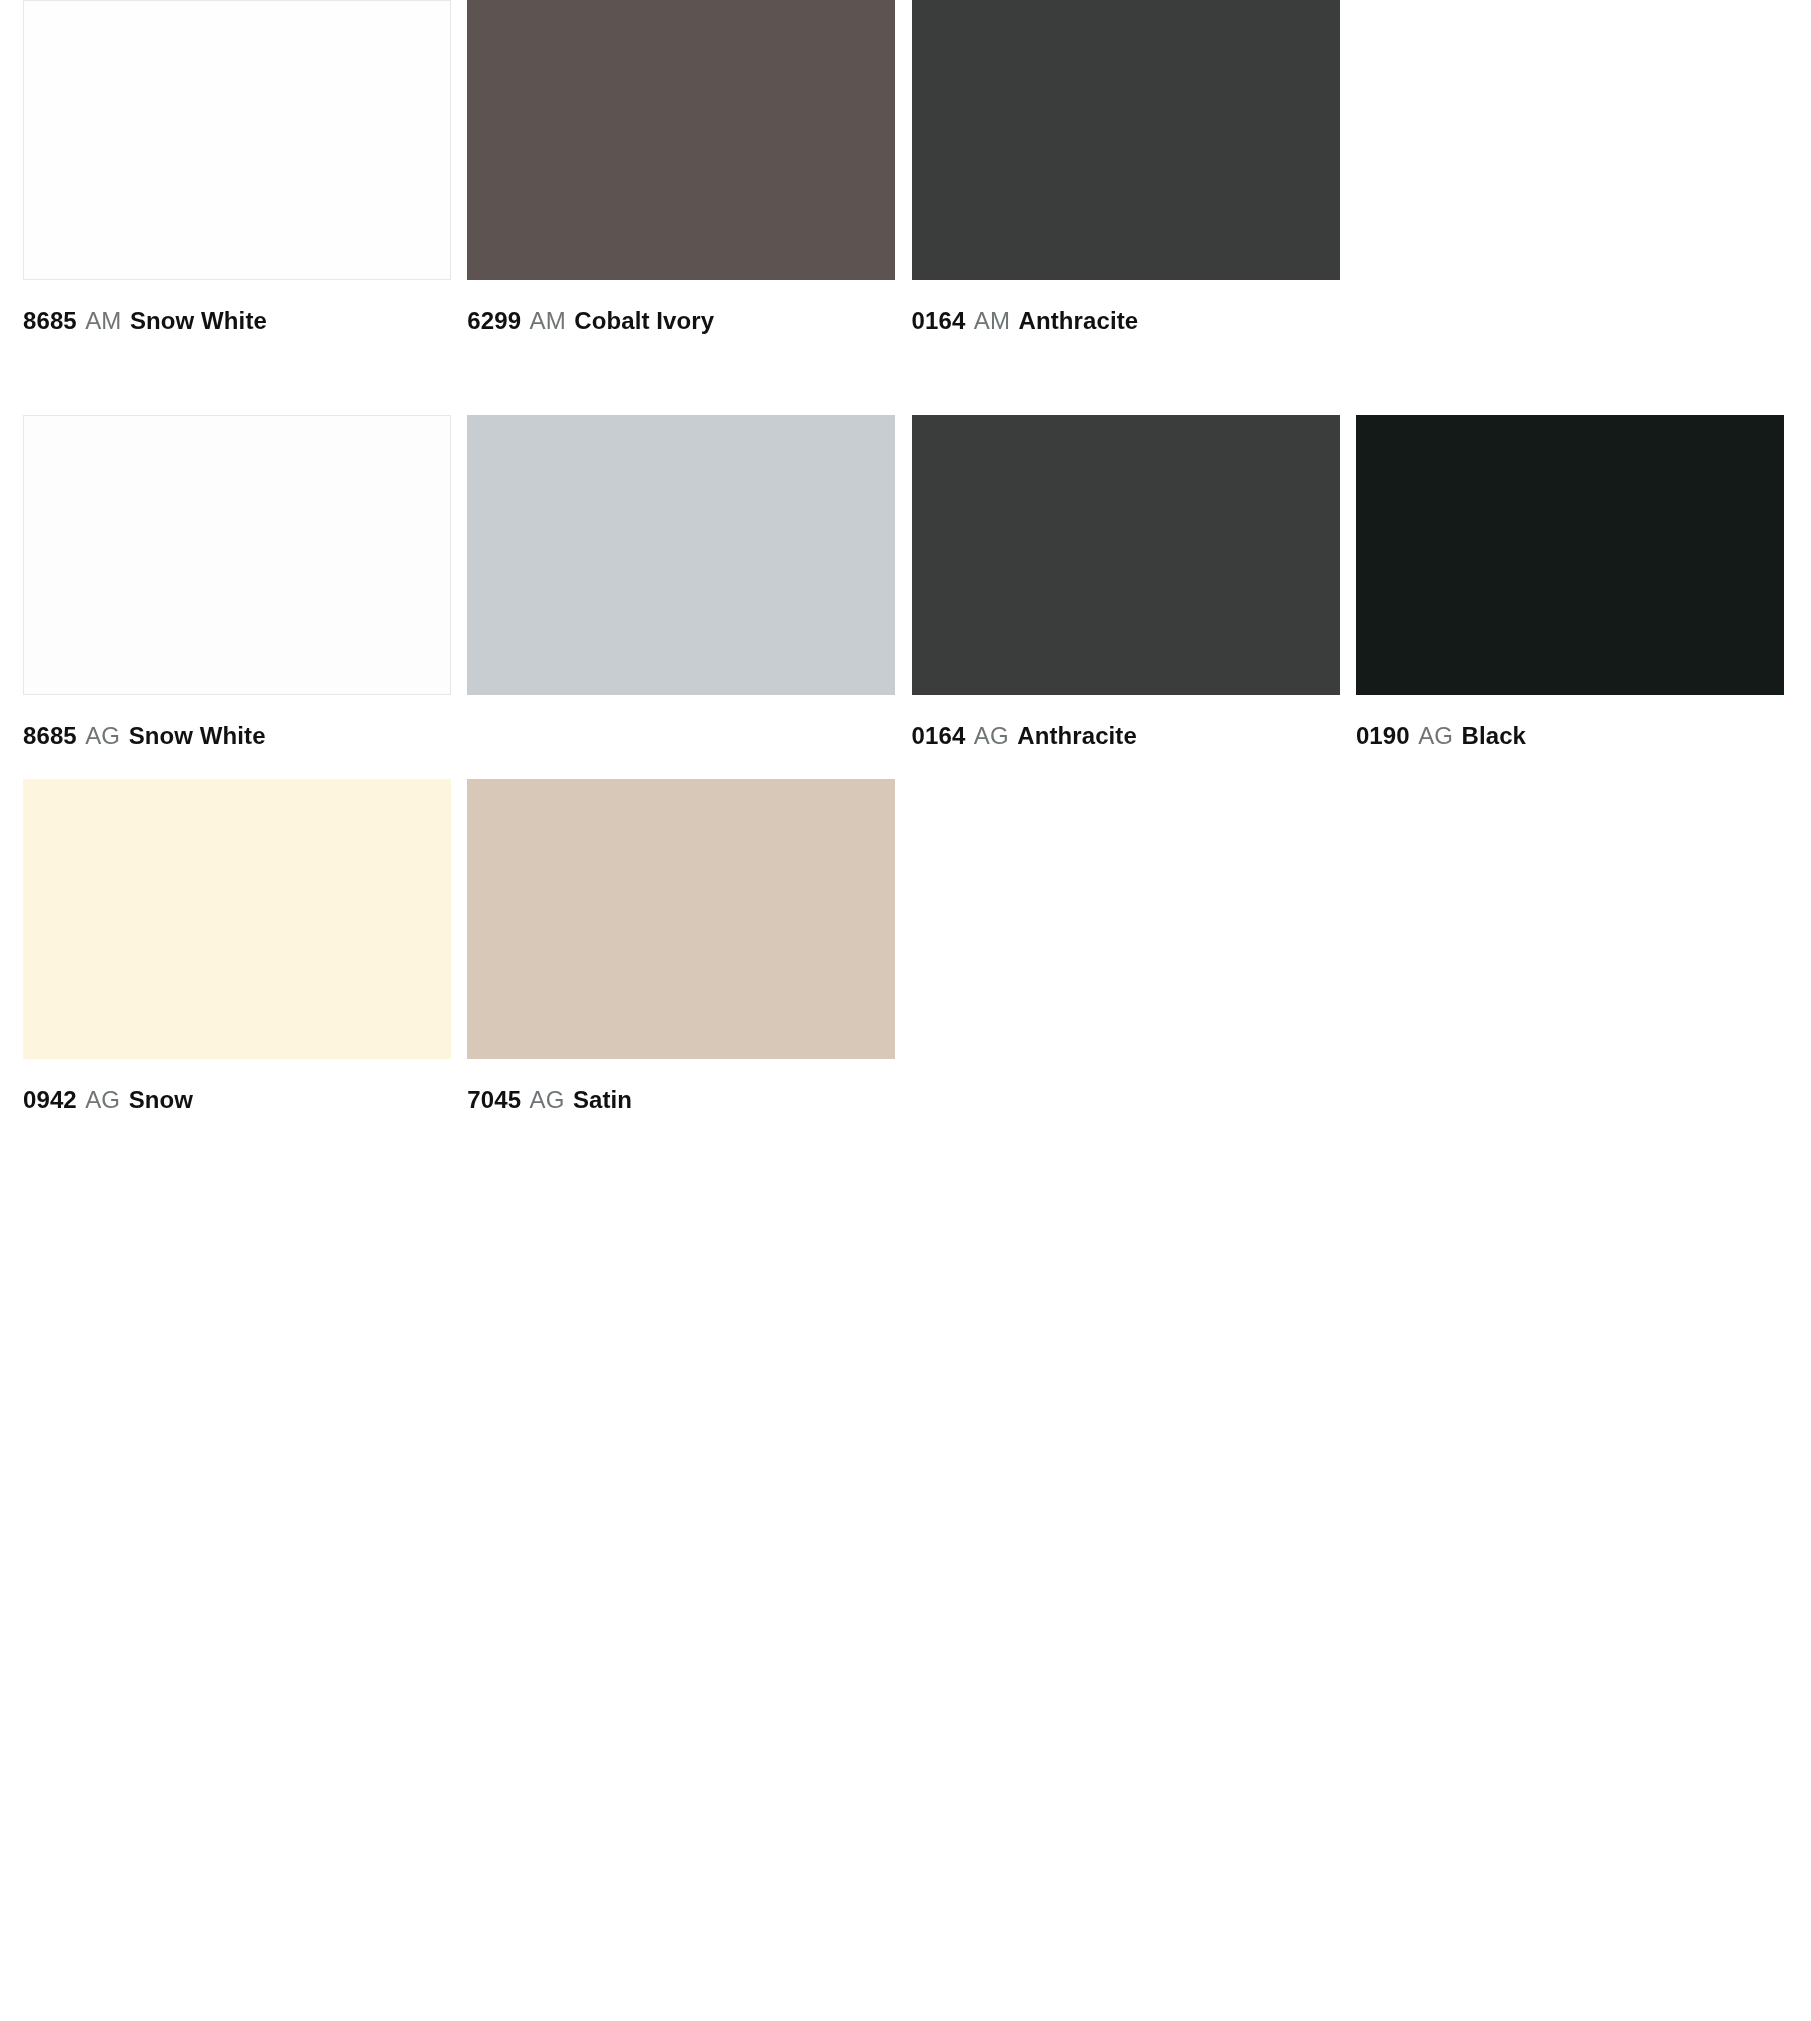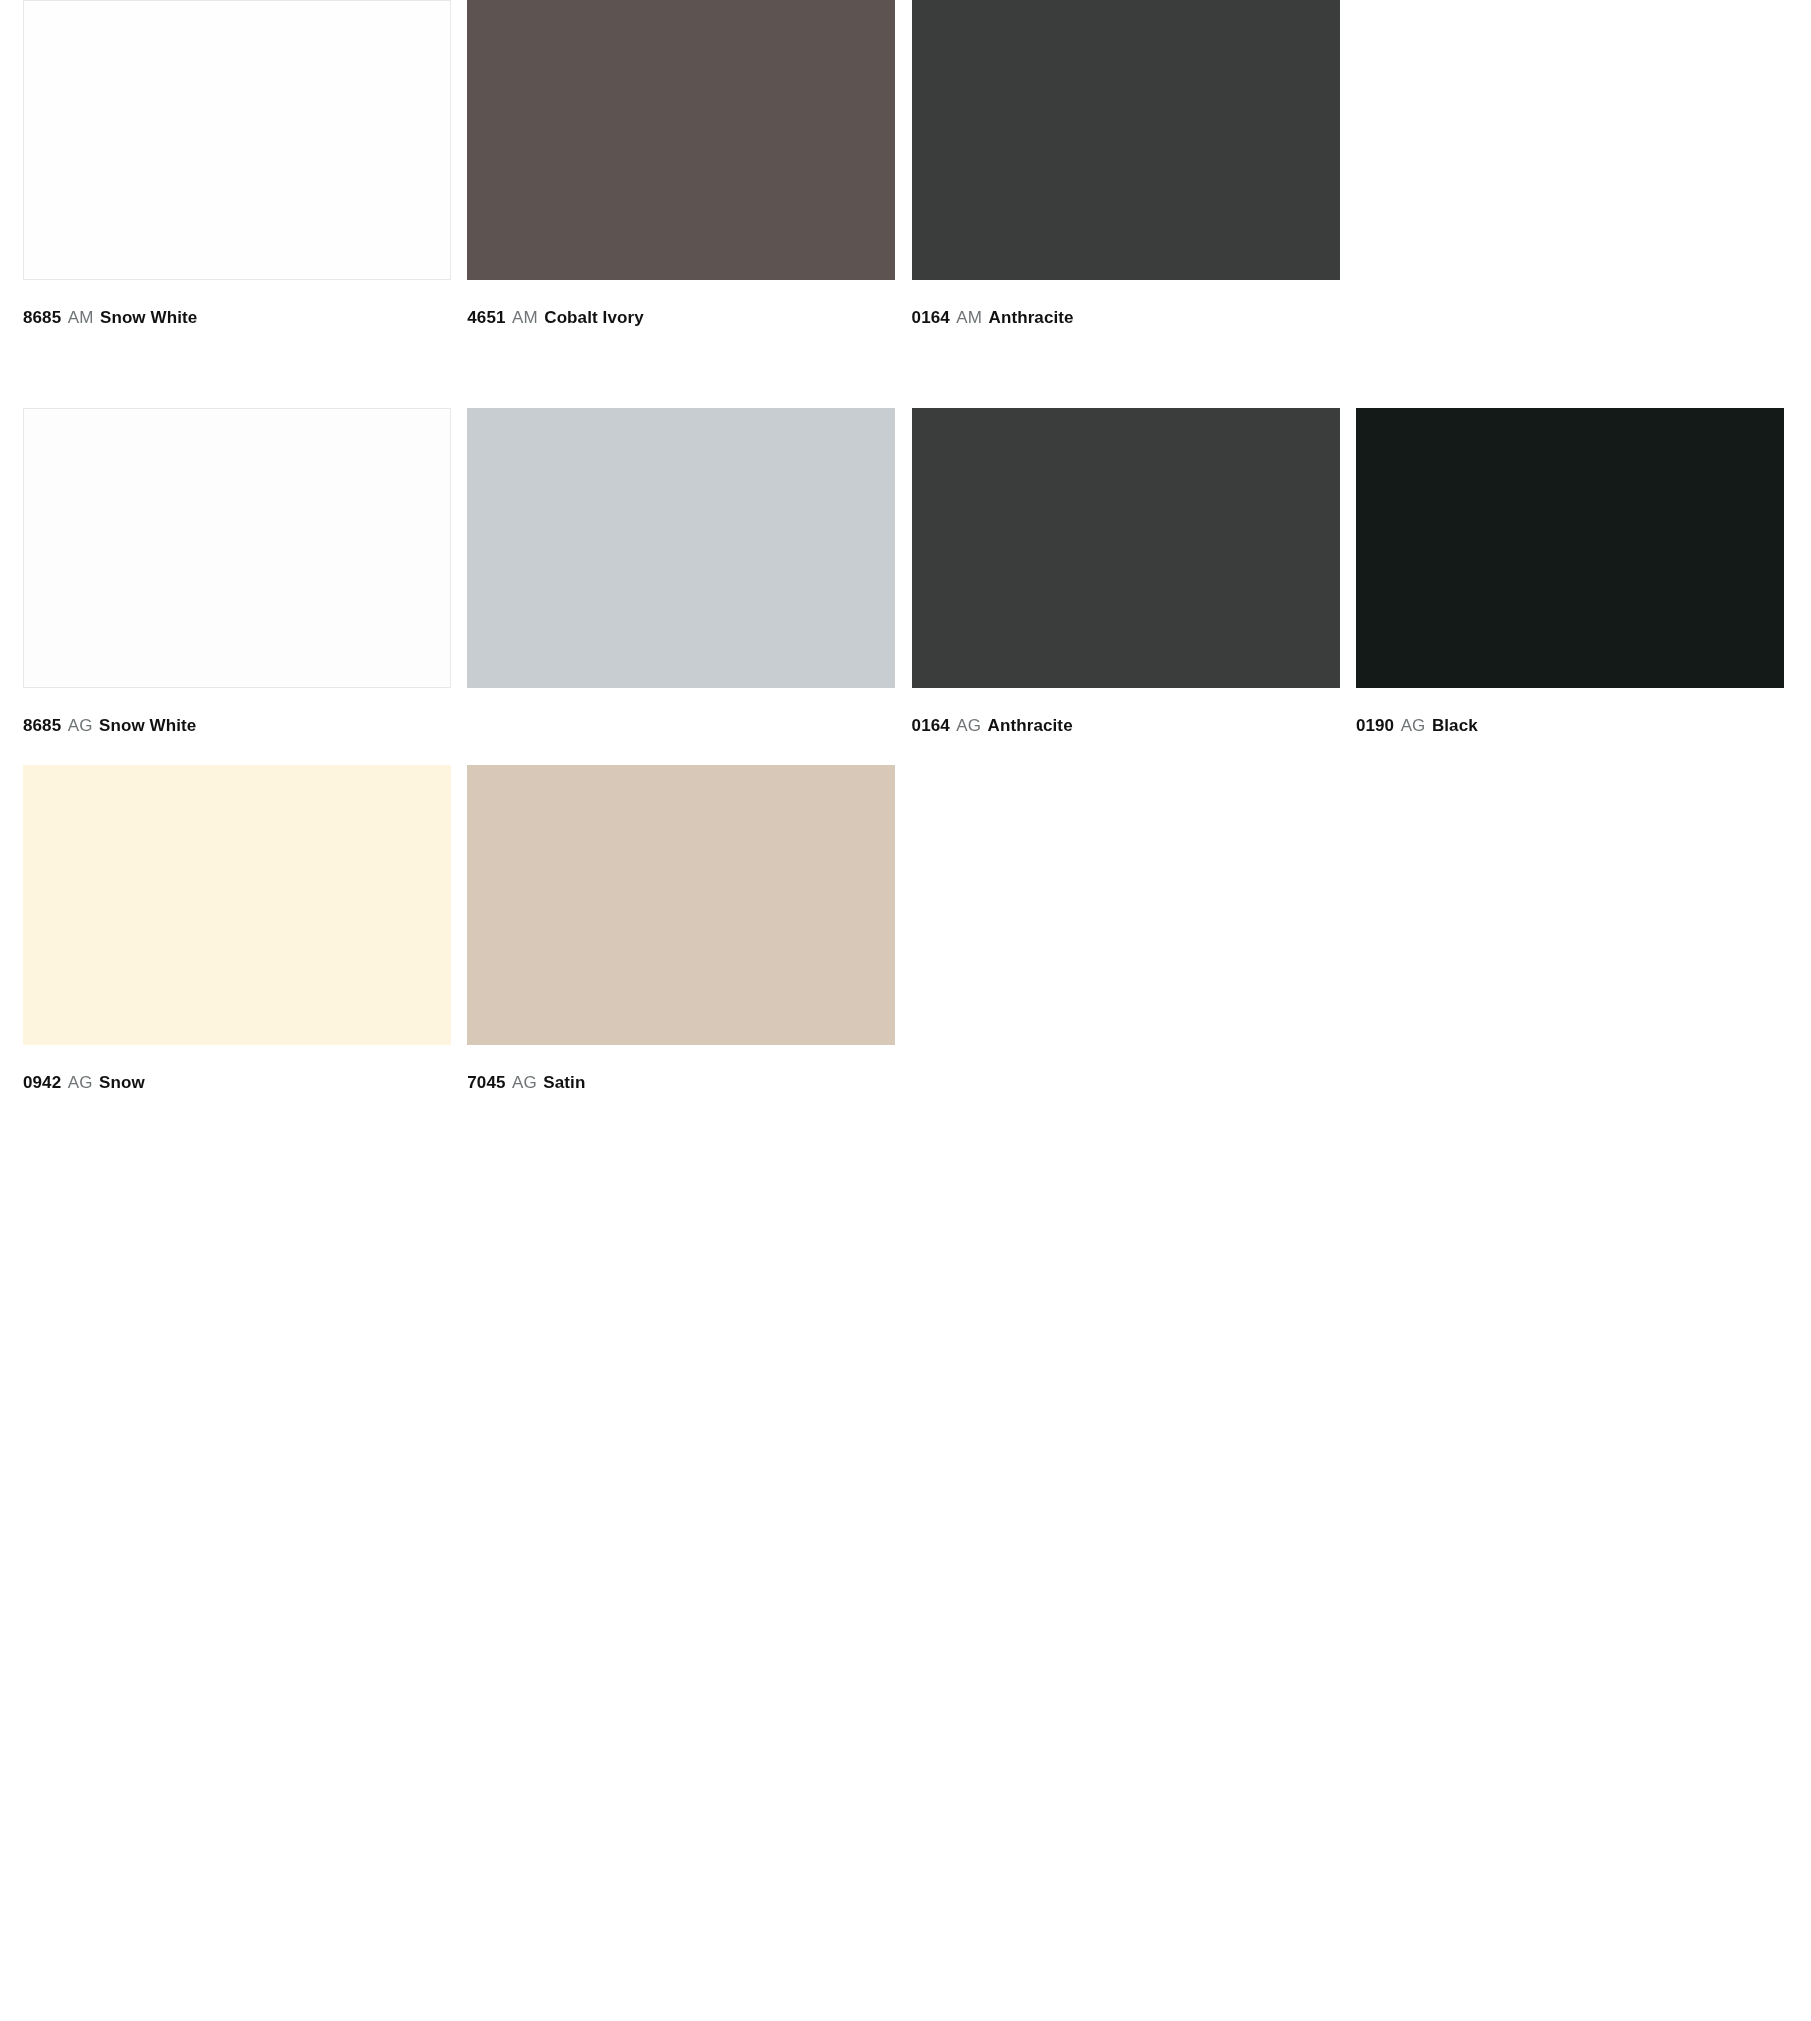--- a/index.html
+++ b/index.html
@@ -54,21 +54,21 @@
     height: 421px;
     box-sizing: border-box;
     display: block;
   }
 
   .swatch-chip.bordered {
     border: 0.9px solid #e6e8e9;
   }
 
   .swatch-label {
-    font-size: 17px;
+    font-size: 24px;
     line-height: 1;
     color: #111111;
     padding-top: 29px;
     padding-bottom: 8.6px;
     white-space: nowrap;
     letter-spacing: 0.1px;
   }
 
   .swatch-label .code {
     font-weight: 700;
@@ -96,21 +96,21 @@
 <div class="page">
   <div id="groups-root">
       <div class="swatch-group">
         <div class="swatch-row">
           <div class="swatch-cell">
             <div class="swatch-chip bordered" style="background: rgb(254, 254, 254); height: 280px;"></div>
             <div class="swatch-label"><span class="code">8685</span> <span class="suffix">AM</span> <span class="cname">Snow White</span></div>
           </div>
           <div class="swatch-cell">
             <div class="swatch-chip" style="background: rgb(93, 83, 80); height: 280px;"></div>
-            <div class="swatch-label"><span class="code">4651</span> <span class="suffix">AM</span> <span class="cname">Cobalt Ivory</span></div>
+            <div class="swatch-label"><span class="code">6299</span> <span class="suffix">AM</span> <span class="cname">Cobalt Ivory</span></div>
           </div>
           <div class="swatch-cell">
             <div class="swatch-chip" style="background: rgb(58, 61, 60); height: 280px;"></div>
             <div class="swatch-label"><span class="code">0164</span> <span class="suffix">AM</span> <span class="cname">Anthracite</span></div>
           </div>
         </div>
         <div class="row-gap-inner"></div>
       </div>
       <div class="group-gap"></div>
       <div class="swatch-group">

